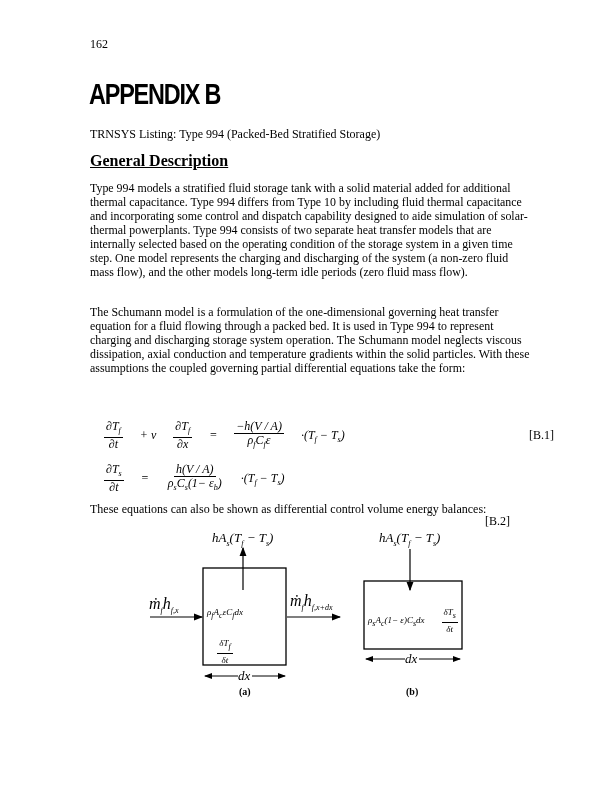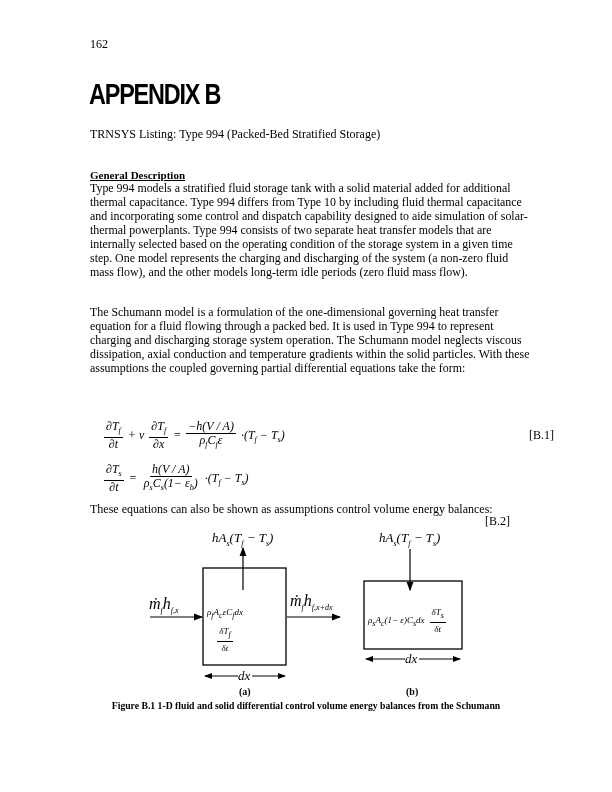--- a/index.html
+++ b/index.html
@@ -4,30 +4,30 @@
 <style>
   html, body { margin: 0; padding: 0; background: #ffffff; }
   body { width: 612px; height: 792px; position: relative; overflow: hidden;
          font-family: "Liberation Serif", serif; color: #000; }
   .abs { position: absolute; }
   .page-number { left: 90px; top: 37px; font-size: 12px; }
   .appendix-title { left: 89px; top: 76px; font-family: "Liberation Sans", sans-serif;
          font-weight: bold; font-size: 30px; letter-spacing: -1.5px; transform: scaleX(0.78);
          transform-origin: left top; line-height: 36px; }
   .subtitle { left: 90px; top: 127px; font-size: 12px; }
-  .section-heading { left: 90px; top: 152px; font-size: 11px; font-weight: bold; text-decoration: underline; margin-top: 17px; }
+  .section-heading { left: 90px; top: 152px; font-size: 16px; font-weight: bold; text-decoration: underline; }
   .para { left: 90px; width: 440px; font-size: 11.9px; line-height: 14px; }
   .para1 { top: 181px; }
   .para2 { top: 305px; }
   .eq { font-family: "Liberation Serif", serif; font-style: italic; font-size: 12px; }
   .eqnum { font-size: 12px; }
   .frac { display: inline-flex; flex-direction: column; align-items: center; vertical-align: middle; }
   .frac .num { border-bottom: 1px solid #000; padding: 0 2px; line-height: 13px; }
   .frac .den { padding: 0 2px; line-height: 13px; }
-  .eq-row { display: flex; align-items: center; gap: 5px; }
+  .eq-row { display: flex; align-items: center; gap: 17px; }
   sub { font-size: 8px; }
   .after-eq { left: 90px; top: 502px; font-size: 12px; }
   .fig-label { font-size: 10px; font-weight: bold; }
   .caption { left: 90px; width: 432px; top: 700px; text-align: center; font-size: 9.7px; font-weight: bold; line-height: 12px; }
   .figtxt { font-family: "Liberation Serif", serif; font-style: italic; white-space: nowrap; }
 </style>
 </head>
 <body>
 
 <div class="abs page-number">162</div>
@@ -64,21 +64,21 @@
   </span>
   <span>=</span>
   <span class="frac">
     <span class="num">h(V / A)</span>
     <span class="den"><span>ρ</span><sub>s</sub><span>C</span><sub>s</sub><span>(1− ε</span><sub>b</sub><span>)</span></span>
   </span>
   <span><span>·(T</span><sub>f</sub><span> − T</span><sub>s</sub><span>)</span></span>
 </div>
 <div class="abs eqnum" style="left:485px; top:470px;margin-top:44px;">[B.2]</div>
 
-<div class="abs after-eq">These equations can also be shown as assumptions control volume energy balances:</div>
+<div class="abs after-eq">These equations can also be shown as differential control volume energy balances:</div>
 
 <svg class="abs" style="left:0; top:0;" width="612" height="792">
   <defs>
     <marker id="arr" markerWidth="8" markerHeight="6" refX="7" refY="3" orient="auto">
       <path d="M0,0 L8,3 L0,6 Z" fill="#000"></path>
     </marker>
     <marker id="arrS" markerWidth="8" markerHeight="6" refX="1" refY="3" orient="auto">
       <path d="M8,0 L0,3 L8,6 Z" fill="#000"></path>
     </marker>
   </defs>
@@ -122,14 +122,13 @@
   <span><span>ρ</span><sub>s</sub><span>A</span><sub>c</sub><span>(1− ε)C</span><sub>s</sub><span>dx</span></span>
   <span class="frac">
       <span class="num"><span>δT</span><sub>s</sub></span>
       <span class="den">δt</span>
     </span>
 </div>
 <div class="abs figtxt" style="left:405px; top:651px; font-size:13px;">dx</div>
 <div class="abs fig-label" style="left:406px; top:686px;">(b)</div>
 
 <div class="abs caption">
-  <div>Figure B.1 1-D fluid and solid differential control volume energy balances from the Schumann</div>
 </div>
 
 </body></html>

